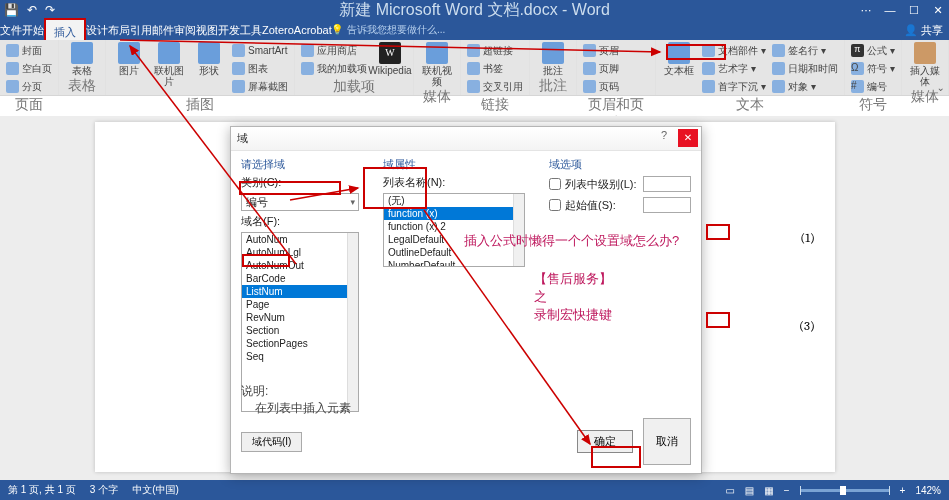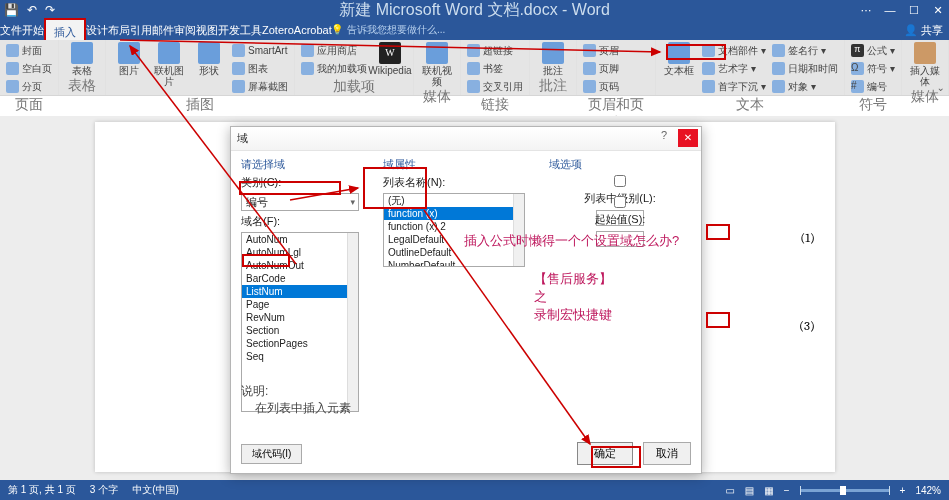--- a/index.html
+++ b/index.html
@@ -41,30 +41,30 @@
   .dlg-body { padding: 6px 10px 4px; display: flex; gap: 24px; }
   .dcol { flex: 1; display: flex; flex-direction: column; gap: 3px; }
   .dcol .hdr { color: #2b579a; font-size: 11px; }
   .dsel { border: 1px solid #aaa; height: 18px; padding: 0 4px; line-height: 16px; background: #fff; position: relative; }
   .dsel::after { content: "▾"; position: absolute; right: 3px; color: #666; font-size: 9px; }
   .dlist { border: 1px solid #aaa; height: 180px; overflow: hidden; background: #fff; font-size: 10px; position: relative; }
   .dlist .li { padding: 0 4px; line-height: 13px; }
   .dlist .li.sel { background: #0078d7; color: #fff; }
   .dlist .scrollb { position: absolute; right: 0; top: 0; bottom: 0; width: 11px; background: #f0f0f0; border-left: 1px solid #ddd; }
   .dlist.short { height: 74px; }
-  .chkrow { display: flex; align-items: center; gap: 4px; height: 18px; flex-direction: column; }
+  .chkrow { display: flex; align-items: center; gap: 4px; height: 18px; }
   .chkrow input { width: 12px; height: 12px; }
   .chkrow .txt { flex: 1; }
   .chkrow .nin { width: 48px; height: 16px; border: 1px solid #aaa; }
   .desc { position: absolute; left: 10px; bottom: 56px; font-size: 12px; color: #444; }
   .dlg-btns { position: absolute; bottom: 8px; left: 10px; right: 10px; display: flex; align-items: center; }
   .dlg-btns .codebtn { border: 1px solid #aaa; background: #f0f0f0; padding: 2px 10px; font-size: 10px; }
   .dlg-btns .spacer { flex: 1; }
   .dlg-btns .okbtn { border: 1px solid #888; background: #f0f0f0; padding: 3px 16px; font-size: 11px; margin-right: 10px; }
-  .dlg-btns .cancelbtn { border: 1px solid #aaa; background: #f0f0f0; padding: 3px 12px; font-size: 11px; }
+  .dlg-btns .cancelbtn { border: 1px solid #aaa; background: #f0f0f0; padding: 15px 12px; font-size: 11px; }
 
   .statusbar { position: absolute; bottom: 0; left: 0; right: 0; height: 20px; background: #2b579a; color: #fff; display: flex; align-items: center; padding: 0 8px; gap: 14px; font-size: 10px; }
   .statusbar .right { position: absolute; right: 8px; display: flex; align-items: center; gap: 10px; }
   .zoomslider { width: 90px; height: 3px; background: #7aa3d4; position: relative; }
   .zoomslider::before, .zoomslider::after { content: ""; position: absolute; top: -3px; width: 1px; height: 9px; background: #cde; }
   .zoomslider::before { left: 0; } .zoomslider::after { right: 0; }
   .zoomslider .thumb { position: absolute; left: 45%; top: -3px; width: 6px; height: 9px; background: #fff; }
 
   .anno { position: absolute; color: #be185d; font-size: 13px; pointer-events: none; z-index: 10; font-weight: 500; }
   .redbox { position: absolute; border: 2px solid #c00; pointer-events: none; z-index: 8; }

